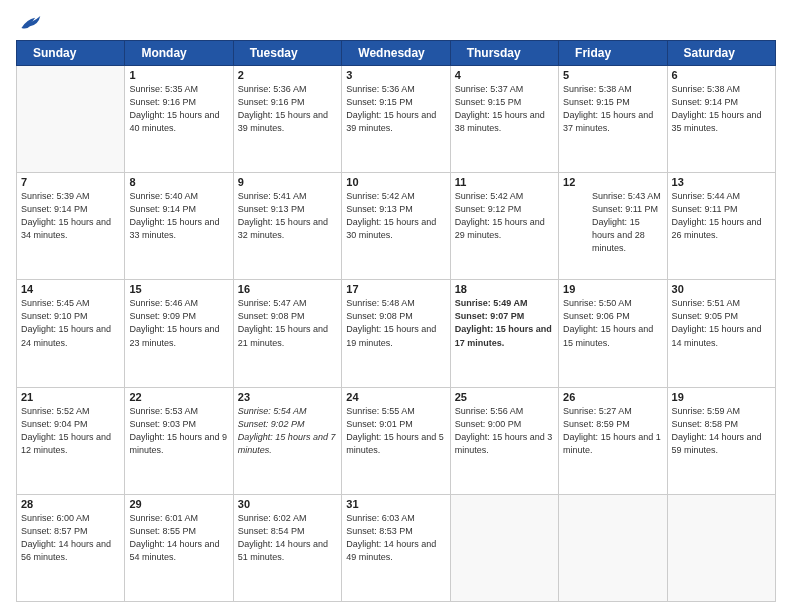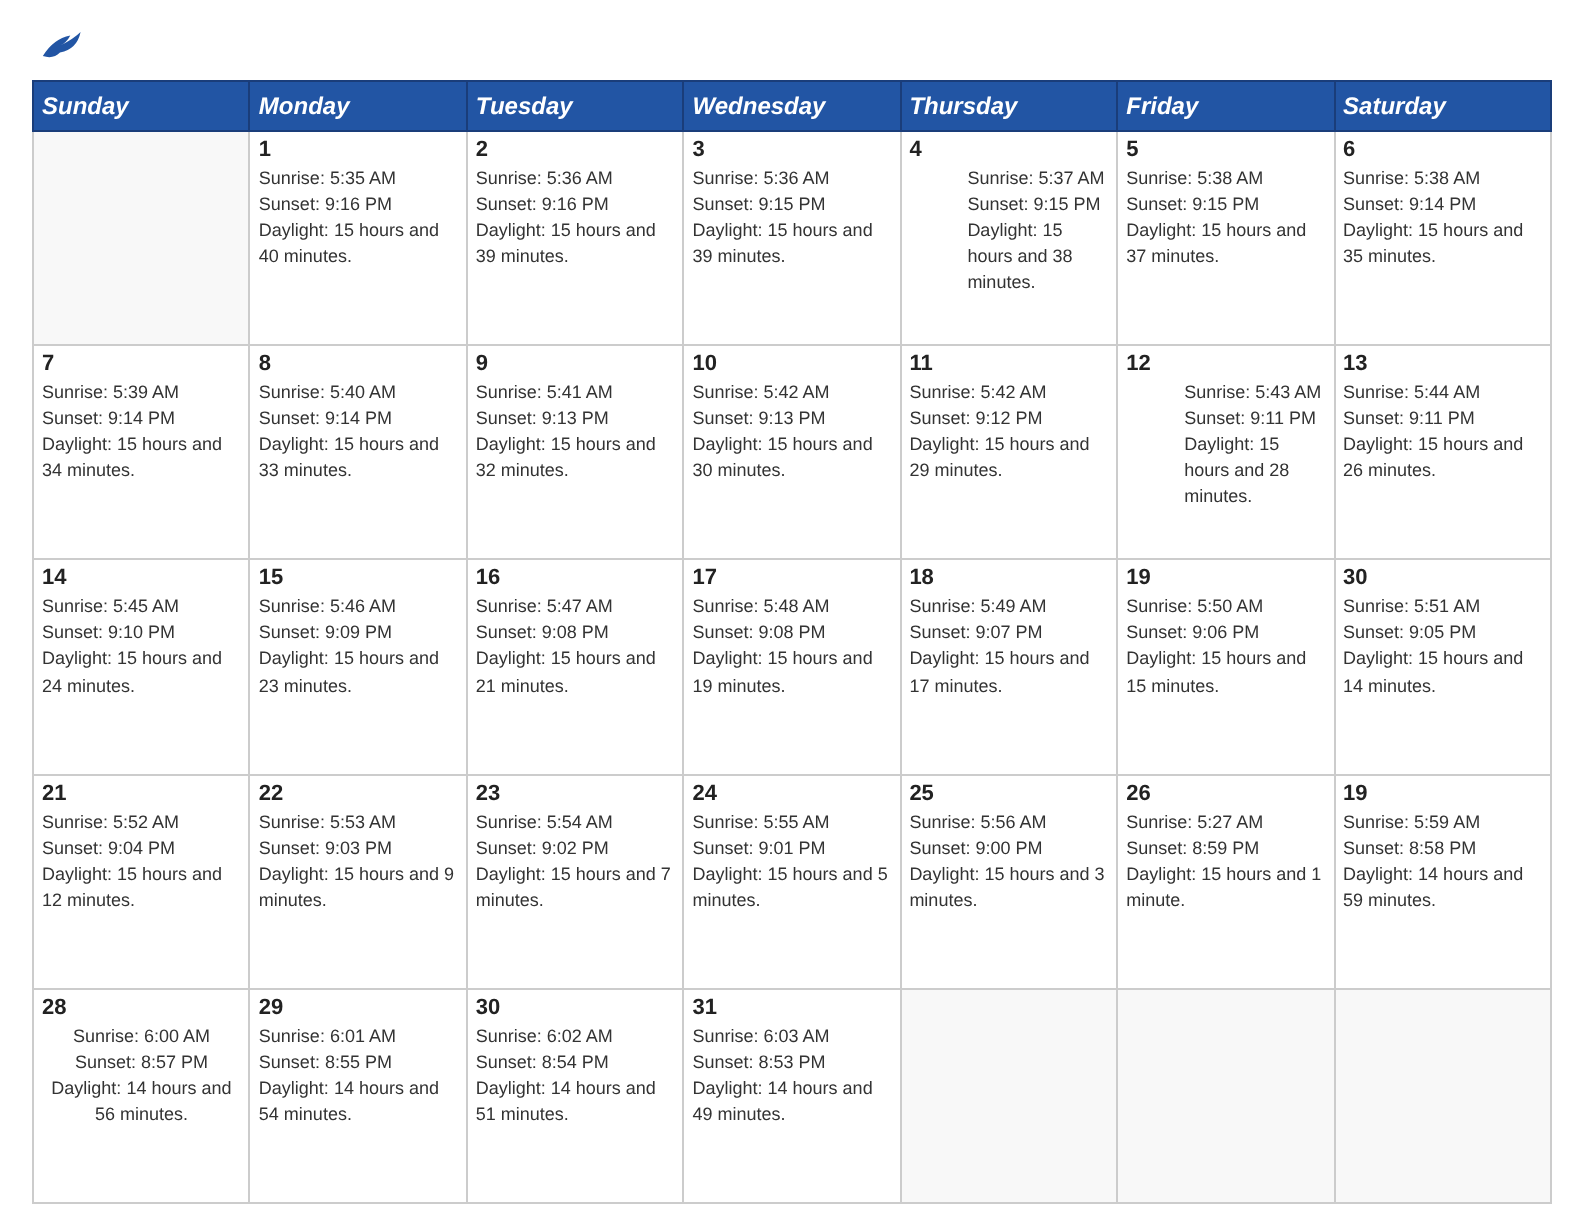--- a/index.html
+++ b/index.html
@@ -66,24 +66,23 @@
       border: 1px solid #ccc;
       border-collapse: collapse;
       width: 100%;
       table-layout: fixed;
     }
     .calendar th {
       background: #2255a4;
       color: #fff;
       font-size: 12px;
       font-weight: bold;
-      padding: 5px 4px;
+      padding: 5px 16px;
       text-align: left;
       border: 1px solid #1a3d7a;
-      font-style: italic;
     }
     .calendar td {
       border: 1px solid #ccc;
       vertical-align: top;
       padding: 3px 4px;
       font-size: 9.5px;
       color: #222;
       height: 88px;
     }
     .calendar td.empty {
@@ -150,21 +149,21 @@
 Daylight: 15 hours and 39 minutes.</div>
           </td>
           <td>
             <span class="day-num">3</span>
             <div class="day-info" style="white-space: pre-line;">Sunrise: 5:36 AM
 Sunset: 9:15 PM
 Daylight: 15 hours and 39 minutes.</div>
           </td>
           <td>
             <span class="day-num">4</span>
-            <div class="day-info" style="white-space: pre-line; margin-left: 29px;">Sunrise: 5:37 AM
+            <div class="day-info" style="white-space: pre-line;">Sunrise: 5:37 AM
 Sunset: 9:15 PM
 Daylight: 15 hours and 38 minutes.</div>
           </td>
           <td>
             <span class="day-num">5</span>
             <div class="day-info" style="white-space: pre-line;">Sunrise: 5:38 AM
 Sunset: 9:15 PM
 Daylight: 15 hours and 37 minutes.</div>
           </td>
           <td>
@@ -238,21 +237,21 @@
 Daylight: 15 hours and 21 minutes.</div>
           </td>
           <td>
             <span class="day-num">17</span>
             <div class="day-info" style="white-space: pre-line;">Sunrise: 5:48 AM
 Sunset: 9:08 PM
 Daylight: 15 hours and 19 minutes.</div>
           </td>
           <td>
             <span class="day-num">18</span>
-            <div class="day-info" style="white-space: pre-line;">Sunrise: 5:49 AM
+            <div class="day-info" style="white-space: pre-line; font-weight: bold;">Sunrise: 5:49 AM
 Sunset: 9:07 PM
 Daylight: 15 hours and 17 minutes.</div>
           </td>
           <td>
             <span class="day-num">19</span>
             <div class="day-info" style="white-space: pre-line;">Sunrise: 5:50 AM
 Sunset: 9:06 PM
 Daylight: 15 hours and 15 minutes.</div>
           </td>
           <td>
@@ -270,21 +269,21 @@
 Daylight: 15 hours and 12 minutes.</div>
           </td>
           <td>
             <span class="day-num">22</span>
             <div class="day-info" style="white-space: pre-line;">Sunrise: 5:53 AM
 Sunset: 9:03 PM
 Daylight: 15 hours and 9 minutes.</div>
           </td>
           <td>
             <span class="day-num">23</span>
-            <div class="day-info" style="white-space: pre-line;">Sunrise: 5:54 AM
+            <div class="day-info" style="white-space: pre-line; font-style: italic;">Sunrise: 5:54 AM
 Sunset: 9:02 PM
 Daylight: 15 hours and 7 minutes.</div>
           </td>
           <td>
             <span class="day-num">24</span>
             <div class="day-info" style="white-space: pre-line;">Sunrise: 5:55 AM
 Sunset: 9:01 PM
 Daylight: 15 hours and 5 minutes.</div>
           </td>
           <td>
@@ -302,21 +301,21 @@
           <td>
             <span class="day-num">19</span>
             <div class="day-info" style="white-space: pre-line;">Sunrise: 5:59 AM
 Sunset: 8:58 PM
 Daylight: 14 hours and 59 minutes.</div>
           </td>
         </tr>
         <tr>
           <td>
             <span class="day-num">28</span>
-            <div class="day-info" style="white-space: pre-line; text-align: center;">Sunrise: 6:00 AM
+            <div class="day-info" style="white-space: pre-line;">Sunrise: 6:00 AM
 Sunset: 8:57 PM
 Daylight: 14 hours and 56 minutes.</div>
           </td>
           <td>
             <span class="day-num">29</span>
             <div class="day-info" style="white-space: pre-line;">Sunrise: 6:01 AM
 Sunset: 8:55 PM
 Daylight: 14 hours and 54 minutes.</div>
           </td>
           <td>

